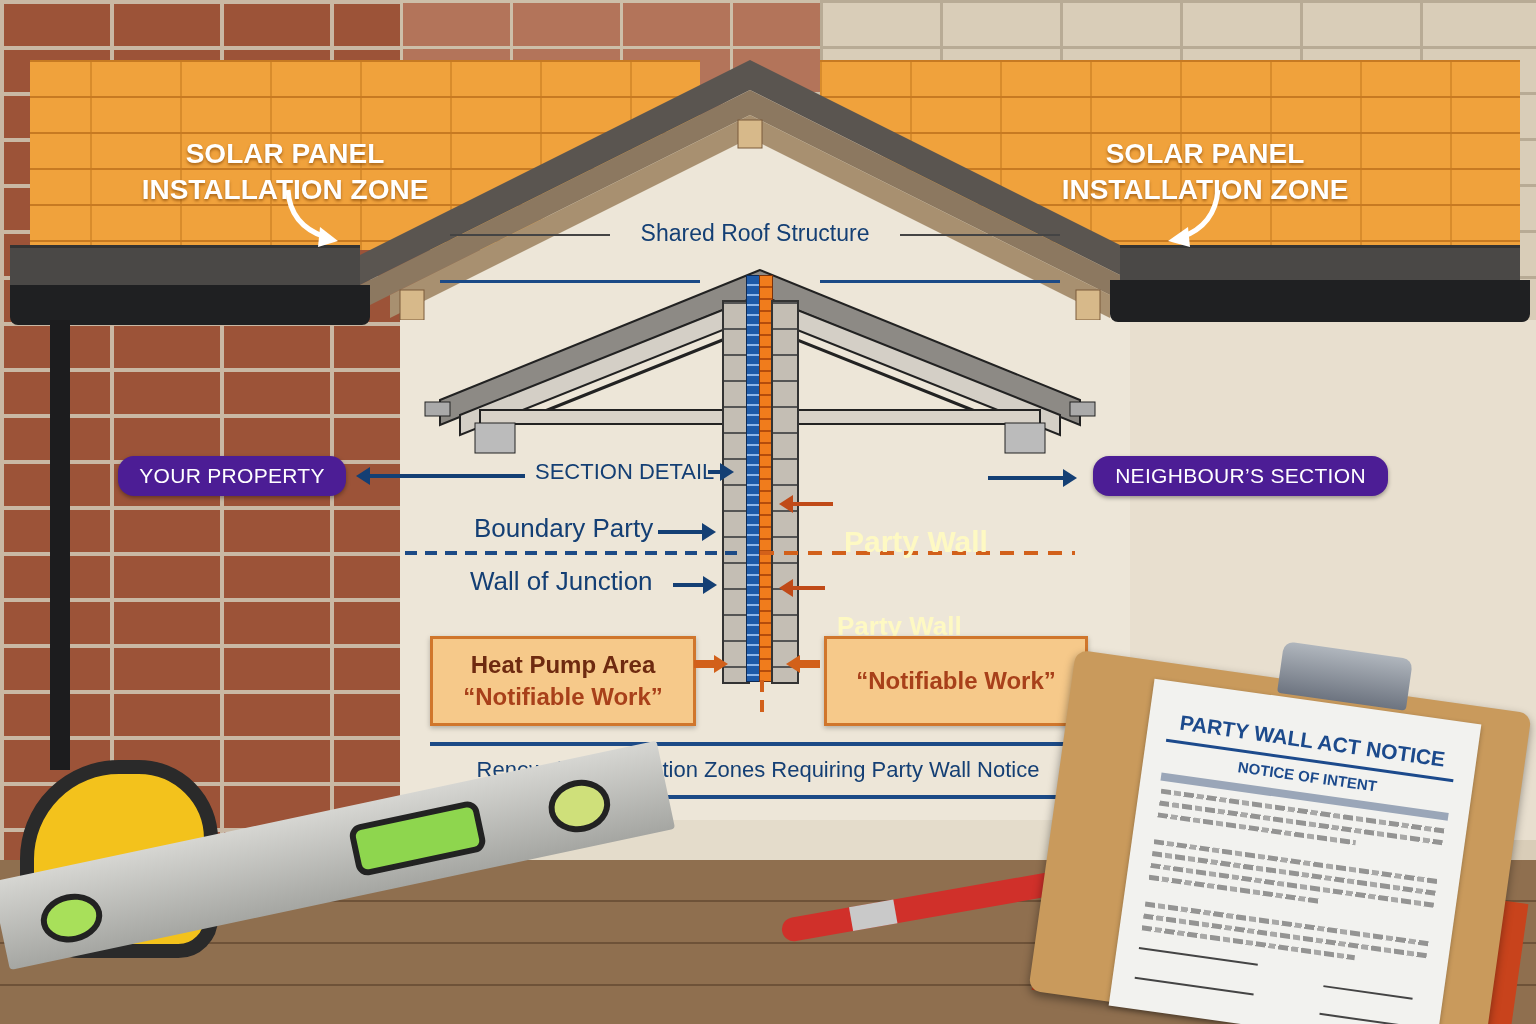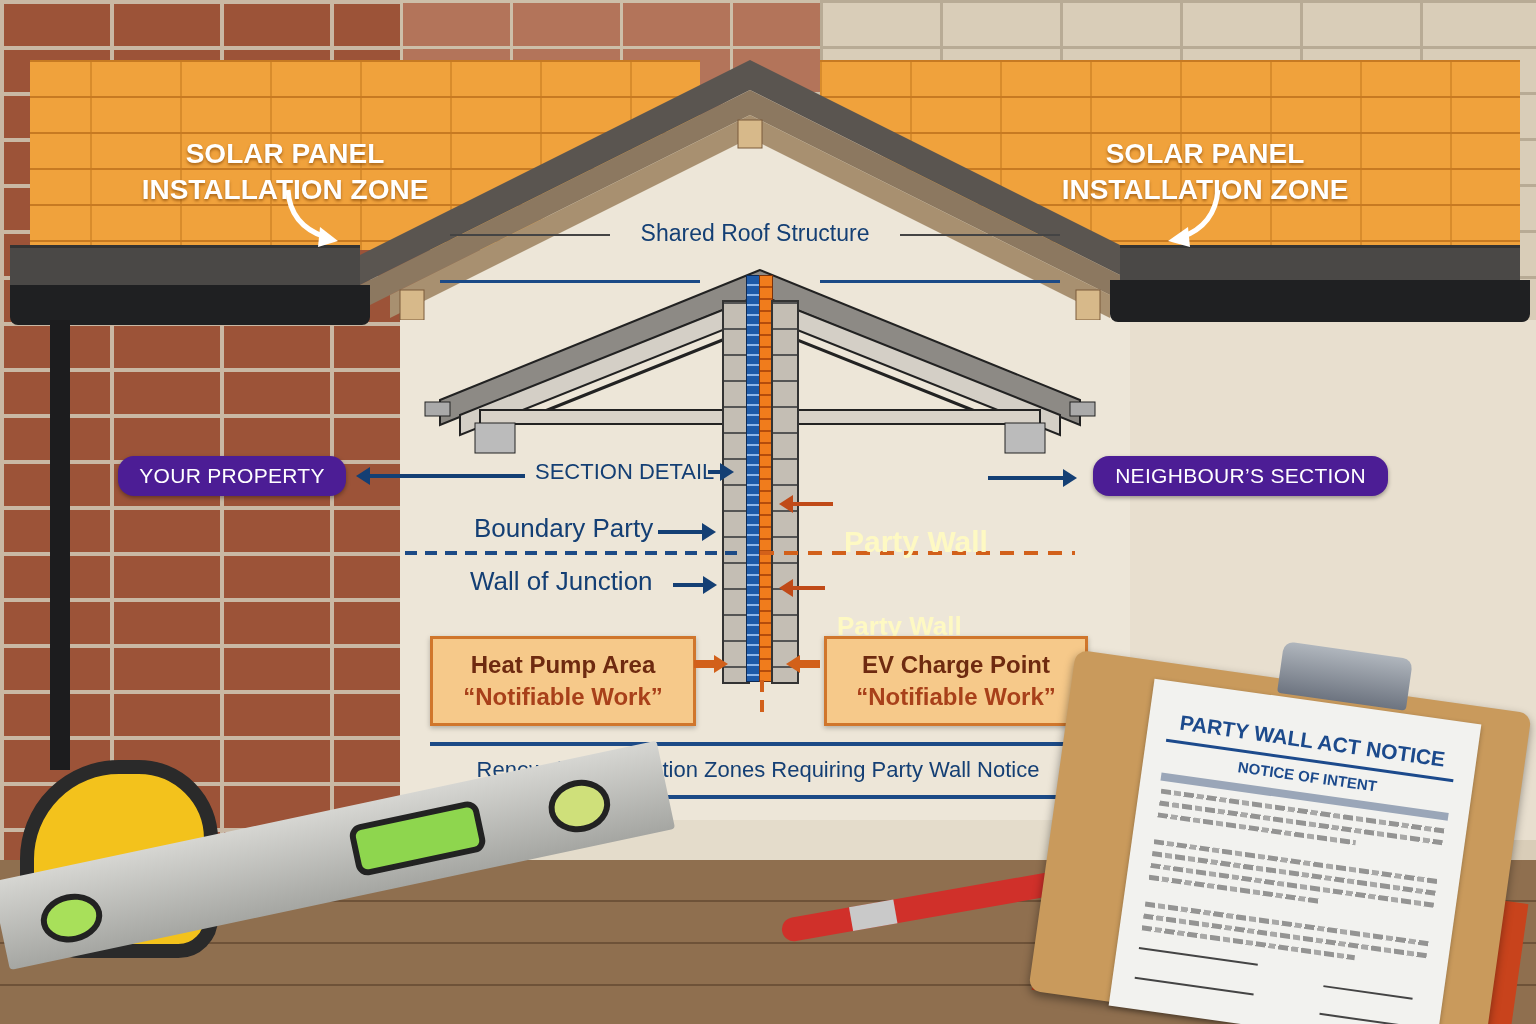--- a/index.html
+++ b/index.html
@@ -162,21 +162,20 @@
 <div class="abs arr arrow-left" style="left:793px;top:586px;width:32px;color:#c04a18;"></div>
 <div class="abs orange-text" style="left:837px;top:571px;font-size:26px;">Party Wall</div>
 
 <div class="abs note-box" style="left:430px;top:636px;width:260px;height:84px;">
   <div>Heat Pump Area</div>
   <div class="quote">“Notifiable Work”</div>
 </div>
 <div class="abs arr arrow-right" style="left:694px;top:660px;width:20px;color:#d2601a;height:8px;"></div>
 <div class="abs arr arrow-left" style="left:800px;top:660px;width:20px;color:#d2601a;height:8px;"></div>
 <div class="abs note-box" style="left:824px;top:636px;width:258px;height:84px;">
-  <div>EV Charge Point</div>
   <div class="quote">“Notifiable Work”</div>
 </div>
 
 <div class="abs hline" style="left:430px;top:742px;width:656px;height:4px;"></div>
 <div class="abs blue-text" style="left:430px;top:757px;width:656px;text-align:center;font-size:22px;">Renewable Installation Zones Requiring Party Wall Notice</div>
 <div class="abs hline" style="left:440px;top:795px;width:640px;height:4px;"></div>
 
 <div class="abs render-left-bottom"></div>
 
 <div class="abs table"></div>

